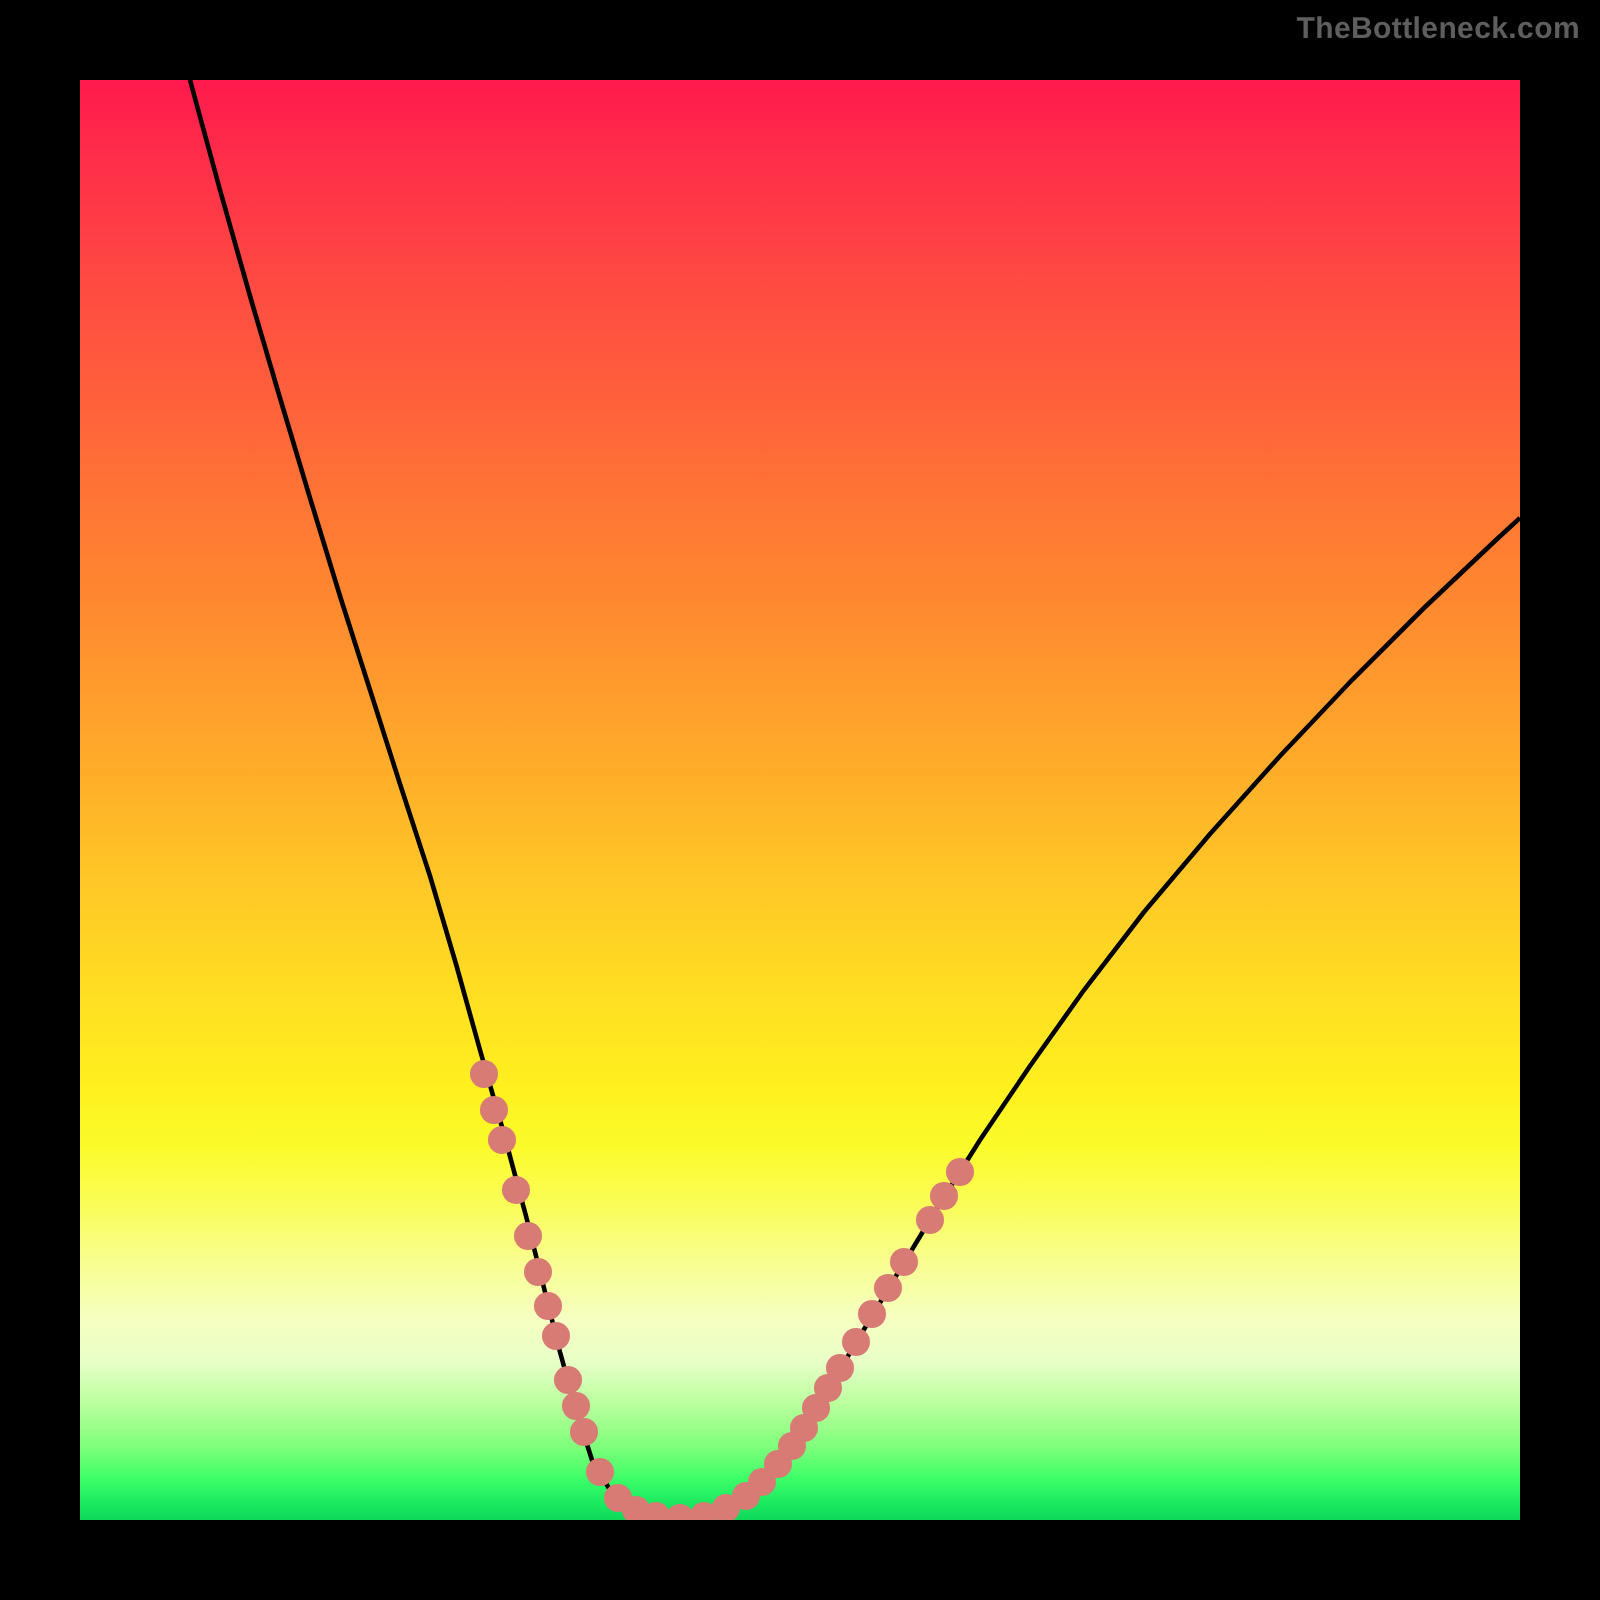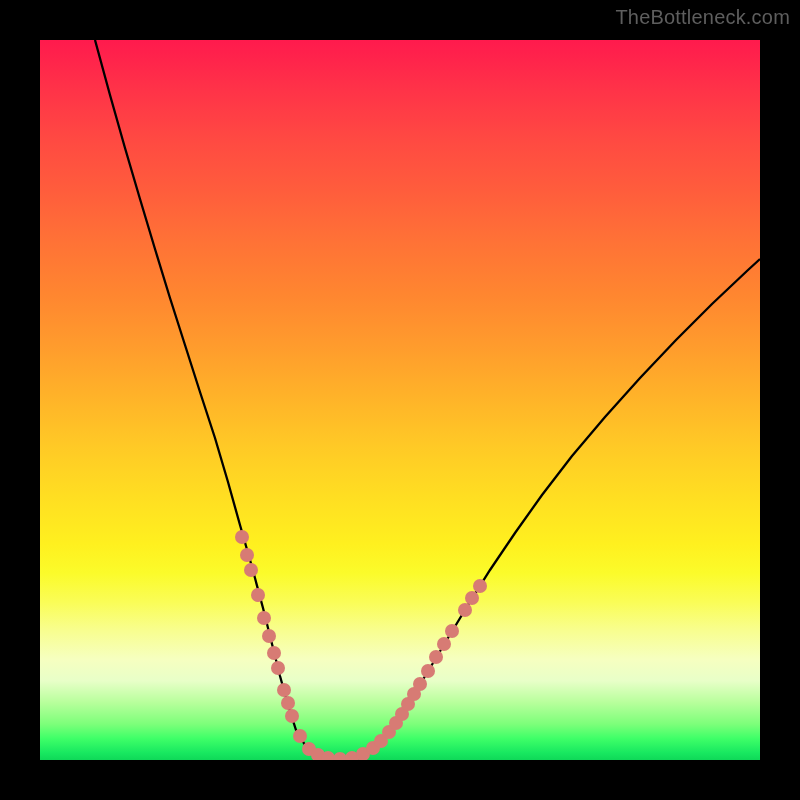--- a/index.html
+++ b/index.html
@@ -45,22 +45,22 @@
       #7dff7a 95%,
       #3fff68 97%,
       #18e860 99%,
       #0fd858 100%);
   }
   .watermark {
     position: absolute;
     top: 6px;
     right: 10px;
     font-family: Arial, Helvetica, sans-serif;
-    font-size: 20px;
-    font-weight: 400;
+    font-size: 15px;
+    font-weight: 700;
     color: #5e5e5e;
     letter-spacing: 0.2px;
   }
   svg.curve {
     position: absolute;
     left: 0;
     top: 0;
     width: 720px;
     height: 720px;
   }

